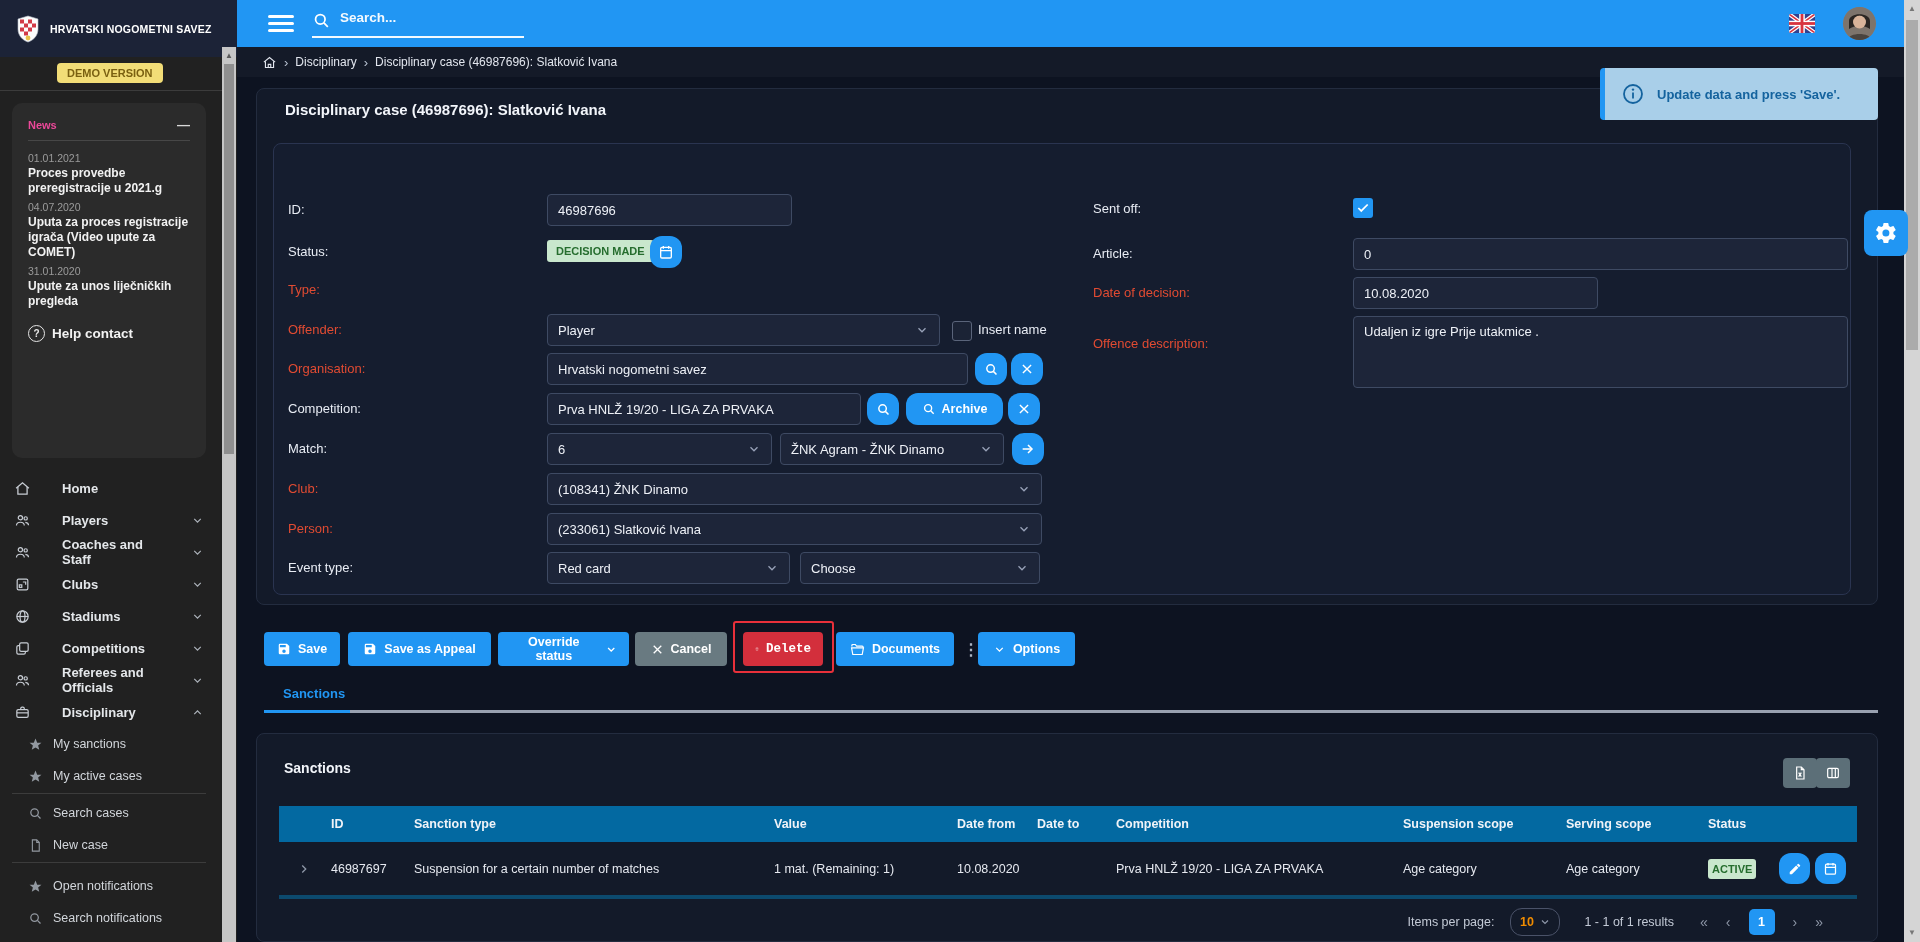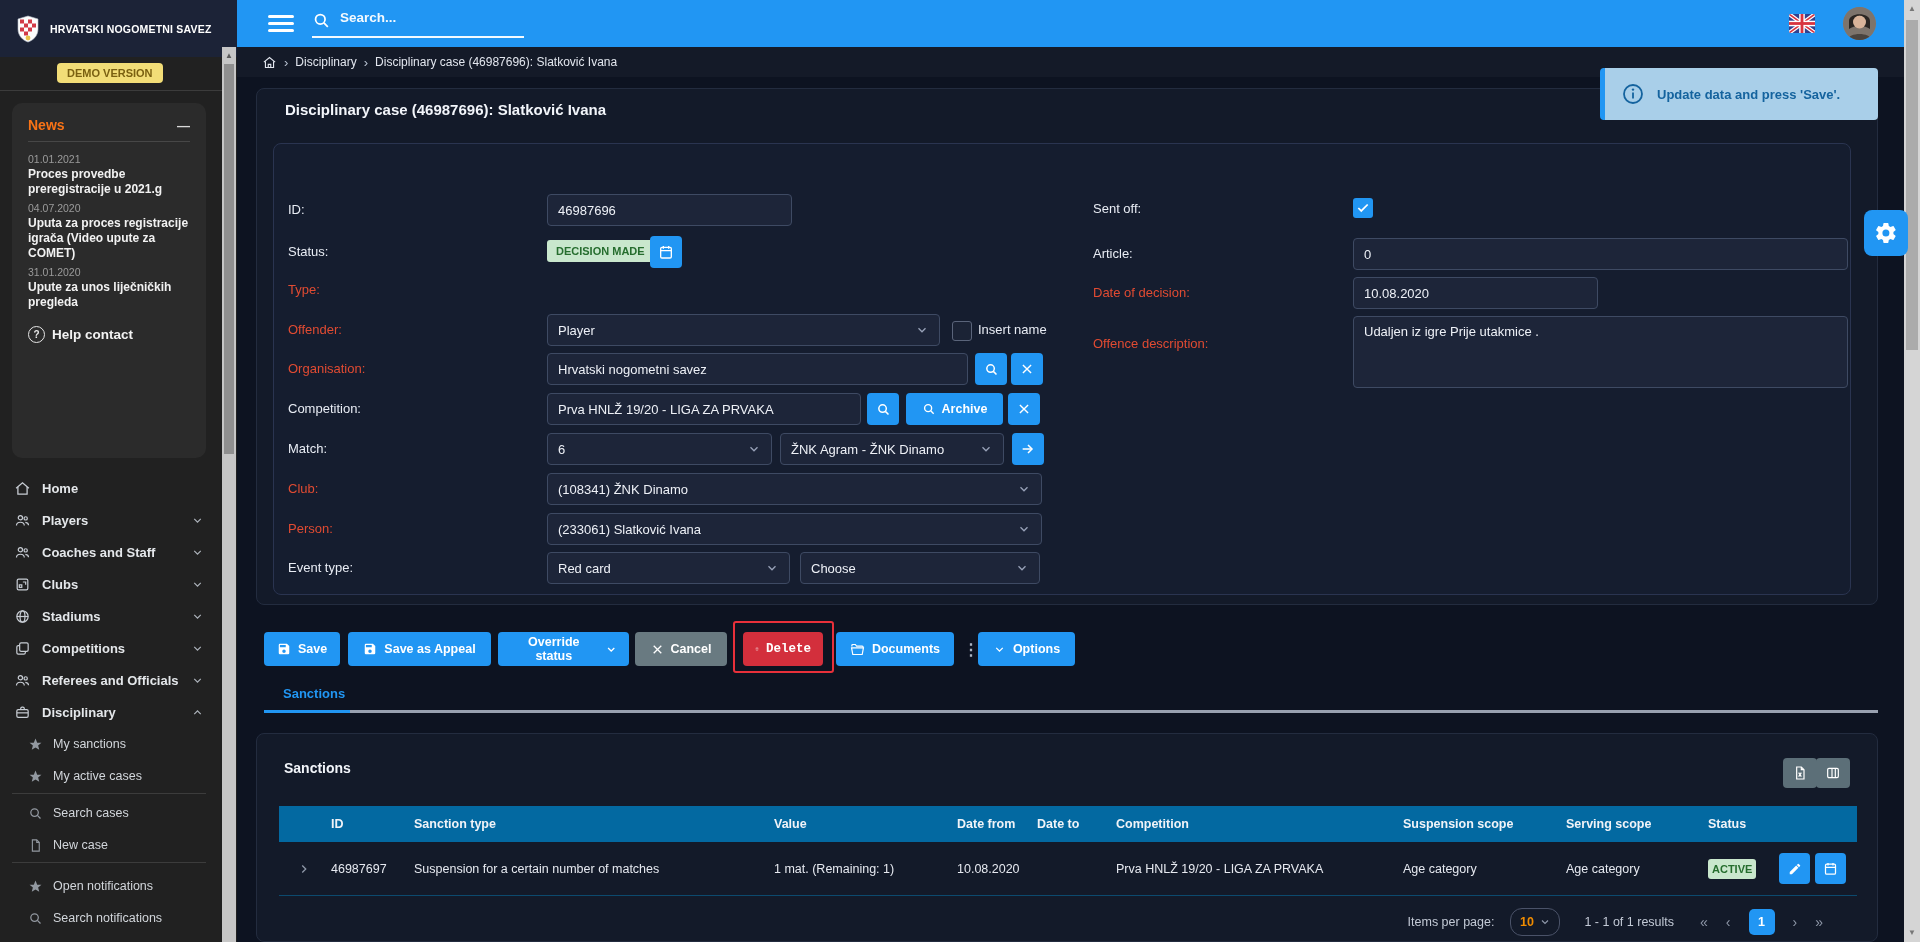--- a/index.html
+++ b/index.html
@@ -8,31 +8,31 @@
   svg{display:block;}
   
   .sidebar{position:absolute;left:0;top:0;width:237px;height:942px;background:#212121;}
   .sb-header{position:absolute;left:0;top:0;width:237px;height:57px;background:#1c2337;display:flex;align-items:center;}
   .org-name{font-size:10.5px;font-weight:700;color:#fff;letter-spacing:.2px;margin-left:10px;}
   .demo-badge{position:absolute;left:57px;top:63px;background:#f2dd77;color:#7a6011;font-size:11px;font-weight:700;
               padding:4px 10px;border-radius:4px;}
   .sb-divider{position:absolute;left:0;width:222px;height:1px;background:#3c3c3c;}
   .news-card{position:absolute;left:12px;top:103px;width:194px;height:355px;background:#2b2b2b;border-radius:10px;}
   .news-head{display:flex;justify-content:space-between;align-items:center;padding:14px 16px 6px 16px;}
-  .news-title{font-size:14px;font-weight:700;color:#f97316;}
+  .news-title{font-size:11px;font-weight:700;color:#ec4899;}
   .news-collapse{color:#d9d9d9;font-weight:700;cursor:pointer;font-size:13px;}
   .news-div{height:1px;background:#474747;margin:2px 16px 8px 16px;}
   .news-item{padding:3px 16px 2px 16px;}
   .news-date{font-size:10.5px;color:#9b9b9b;margin-bottom:2px;}
   .news-link{font-size:12px;font-weight:700;color:#f2f2f2;line-height:1.25;cursor:pointer;}
   .help-row{display:flex;align-items:center;gap:7px;padding:14px 16px;cursor:pointer;}
   .q-icon{width:15px;height:15px;border:1.4px solid #e6e6e6;border-radius:50%;display:flex;align-items:center;
           justify-content:center;font-size:10px;font-weight:700;color:#e6e6e6;}
   .help-label{font-size:13.5px;font-weight:700;color:#f2f2f2;}
-  .menu-item{position:absolute;left:0;width:218px;height:32px;display:flex;align-items:center;cursor:pointer;}
+  .menu-item{position:absolute;left:0;width:218px;height:32px;display:flex;align-items:center;cursor:pointer;gap:20px;}
   .menu-item .mi-icon{width:17px;height:17px;margin-left:14px;color:#c8cdd4;}
   .menu-item .mi-label{font-size:13px;font-weight:600;color:#e4e7ea;margin-left:11px;flex:1;}
   .menu-item .mi-chev{margin-right:14px;color:#aeb4bc;}
   .sub-item{position:absolute;left:0;width:218px;height:28px;display:flex;align-items:center;cursor:pointer;}
   .sub-item .si-icon{width:15px;height:15px;margin-left:28px;color:#9298a0;}
   .sub-item .si-label{font-size:12.5px;color:#d2d6db;margin-left:10px;}
   .sb-scroll{position:absolute;left:222px;top:47px;width:14px;height:895px;background:#c6c6c6;}
   .sb-thumb{position:absolute;left:2px;top:17px;width:10px;height:390px;background:#8f8f8f;}
   .scroll-arrow{position:absolute;font-size:8px;color:#5a5a5a;width:14px;text-align:center;}
   
@@ -61,21 +61,21 @@
   .flabel{position:absolute;font-size:13px;color:#e8ecf4;line-height:32px;}
   .flabel.req{color:#e14b32;}
   .inp{position:absolute;background:#1d2539;border:1px solid #3e4a63;border-radius:4px;color:#eef1f7;font-size:13px;
        padding:0 10px;height:32px;box-sizing:border-box;font-family:"Liberation Sans",sans-serif;outline:none;}
   .sel{position:absolute;background:#1d2539;border:1px solid #3e4a63;border-radius:4px;height:32px;box-sizing:border-box;
        display:flex;align-items:center;justify-content:space-between;padding:0 10px;cursor:pointer;}
   .selval{font-size:13px;color:#eef1f7;white-space:nowrap;overflow:hidden;}
   .chev{color:#98a2b8;}
   .badge-green{background:#c9e7cd;color:#266d2e;font-size:11px;font-weight:700;padding:5px 9px;border-radius:3px;
                display:inline-block;}
-  .icbtn{position:absolute;background:#2196f3;border:none;border-radius:4px;width:32px;height:32px;display:flex;
+  .icbtn{position:absolute;background:#2196f3;border:none;border-radius:12px;width:32px;height:32px;display:flex;
          align-items:center;justify-content:center;cursor:pointer;color:#fff;padding:0;}
   .txtarea{position:absolute;background:#1d2539;border:1px solid #3e4a63;border-radius:4px;color:#eef1f7;font-size:13px;
            padding:7px 10px;box-sizing:border-box;font-family:"Liberation Sans",sans-serif;resize:none;outline:none;}
   .cbx{position:absolute;width:20px;height:20px;background:#2196f3;border-radius:3px;display:flex;align-items:center;
        justify-content:center;cursor:pointer;}
   .cbx-empty{position:absolute;width:18px;height:18px;background:#1b2335;border:1px solid #5a647a;border-radius:3px;cursor:pointer;}
   
   .btn{position:absolute;top:632px;height:34px;display:inline-flex;align-items:center;justify-content:center;gap:7px;
        background:#2196f3;color:#fff;font-weight:700;font-size:12.5px;border:none;border-radius:4px;padding:0 12px;
        box-sizing:border-box;cursor:pointer;font-family:"Liberation Sans",sans-serif;}
@@ -91,21 +91,21 @@
   .tab-line-gray{position:absolute;left:350px;top:710px;width:1528px;height:2.5px;background:#99a1b0;}
   
   .sanc-panel{position:absolute;left:256px;top:733px;width:1622px;height:209px;background:#131a29;
               border:1px solid #232c3f;border-radius:8px;box-sizing:border-box;}
   .sanc-title{position:absolute;left:27px;top:26px;font-size:14px;font-weight:700;color:#f2f5fa;}
   .exp-btn{position:absolute;top:24px;width:34px;height:30px;background:#5c6f78;border:none;border-radius:4px;
            display:flex;align-items:center;justify-content:center;cursor:pointer;color:#fff;}
   .tbl-grid{display:grid;grid-template-columns:52px 83px 360px 183px 80px 79px 287px 163px 142px 1fr;align-items:center;}
   .tbl-head{position:absolute;left:22px;top:72px;width:1578px;height:36px;background:#0369a1;font-size:12.5px;
             font-weight:700;color:#f0f3f8;}
-  .tbl-row{position:absolute;left:22px;top:108px;width:1578px;height:53px;border-bottom:1px solid #0c4a6e;
+  .tbl-row{position:absolute;left:22px;top:108px;width:1578px;height:53px;border-bottom:4px solid #0c4a6e;
            font-size:12.5px;color:#e6e9f0;}
   .row-chev{color:#8f98a8;margin-left:18px;cursor:pointer;}
   .pag{position:absolute;left:22px;top:172px;width:1578px;height:32px;display:flex;align-items:center;
        justify-content:flex-end;gap:16px;padding-right:34px;box-sizing:border-box;font-size:12.5px;color:#c3cad6;}
   .pag-sel{width:48px;height:26px;border:1px solid #4a5268;border-radius:12px;display:flex;align-items:center;
            justify-content:center;gap:5px;cursor:pointer;}
   .pag-sel span{color:#f08c00;font-weight:700;}
   .pag-arrows{display:flex;align-items:center;gap:18px;color:#8e97a8;font-size:14px;}
   .pag-arrow{cursor:pointer;}
   .pag-page{width:26px;height:26px;background:#2196f3;color:#fff;font-weight:700;font-size:12.5px;border-radius:5px;

